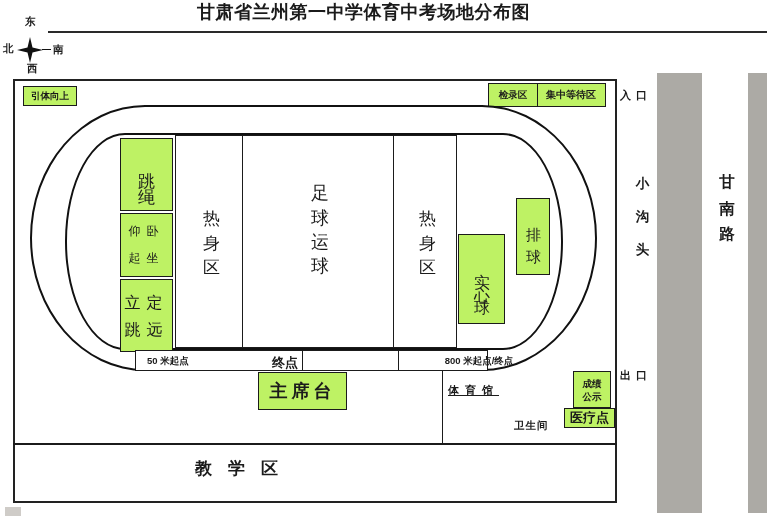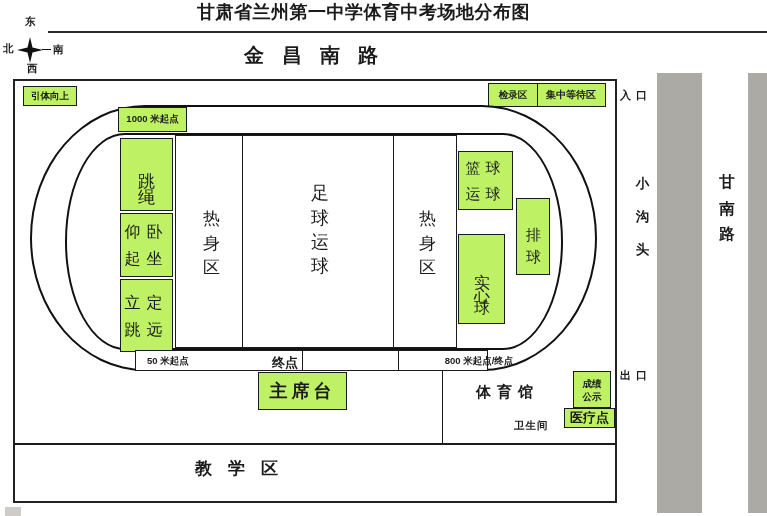--- a/index.html
+++ b/index.html
@@ -28,68 +28,65 @@
 
   <div class="abs lbl" style="left:25px;top:15px;font-size:10.5px;">东</div>
   <div class="abs lbl" style="left:3px;top:42px;font-size:10.5px;">北</div>
   <div class="abs lbl" style="left:53px;top:43px;font-size:10.5px;">南</div>
   <div class="abs lbl" style="left:27px;top:62px;font-size:10.5px;">西</div>
   <svg class="abs" style="left:17px;top:37px;" width="26" height="26" viewBox="0 0 26 26">
     <path d="M13 0 L15.5 10.5 L26 13 L15.5 15.5 L13 26 L10.5 15.5 L0 13 L10.5 10.5 Z" fill="#111"></path>
   </svg>
   <div class="abs" style="left:42px;top:49px;width:9px;border-top:1.5px solid #111;"></div>
 
-  <div class="abs lbl" style="left:200px;top:42px;width:240px;text-align:center;font-size:20px;letter-spacing:18px;">金昌南路</div>
 
   <div class="abs" style="left:13px;top:79px;width:604px;height:424px;border:2px solid #222;box-sizing:border-box;"></div>
 
   <div class="box lbl" style="left:23px;top:86px;width:54px;height:20px;font-size:9.5px;">引体向上</div>
 
   <div class="box lbl" style="left:488px;top:83px;width:50px;height:24px;font-size:9.5px;">检录区</div>
   <div class="box lbl" style="left:536.5px;top:83px;width:69px;height:24px;font-size:10px;">集中等待区</div>
   <div class="abs lbl" style="left:620px;top:88px;font-size:11px;letter-spacing:5px;">入口</div>
 
   <div class="track" style="left:30px;top:105px;width:567px;height:266px;border-radius:115px / 133px;"></div>
   <div class="track" style="left:65px;top:133px;width:498px;height:217px;border-radius:60px / 108px;"></div>
 
-  <div class="box lbl" style="left:118px;top:107px;width:69px;height:25px;font-size:9.5px;">1000 米起点</div>
 
   <div class="abs" style="left:175px;top:135px;width:282px;height:213px;border:1.5px solid #1b1b1b;box-sizing:border-box;"></div>
   <div class="vline" style="left:242px;top:135px;height:213px;"></div>
   <div class="vline" style="left:393px;top:135px;height:213px;"></div>
 
   <div class="abs vt serif" style="left:200px;top:196px;font-size:17px;letter-spacing:25px;">热身区</div>
   <div class="abs vt serif" style="left:308px;top:170px;font-size:18px;letter-spacing:24px;">足球运球</div>
   <div class="abs vt serif" style="left:416px;top:196px;font-size:17px;letter-spacing:25px;">热身区</div>
 
   <div class="box serif" style="left:120px;top:138px;width:53px;height:73px;">
     <span class="vt" style="font-size:17px;letter-spacing:16px;">跳绳</span>
   </div>
-  <div class="box serif wrapbox" style="left:120px;top:213px;width:53px;height:64px;font-size:16px;">仰卧起坐</div>
+  <div class="box serif wrapbox" style="left:120px;top:213px;width:53px;height:64px;font-size:12px;">仰卧起坐</div>
   <div class="box serif wrapbox" style="left:120px;top:279px;width:53px;height:73px;font-size:16px;">立定跳远</div>
 
-  <div class="box serif wrapbox" style="left:458px;top:151px;width:55px;height:59px;font-size:15px;line-height:26px;letter-spacing:5px;">篮球运球</div>
   <div class="box serif" style="left:516px;top:198px;width:34px;height:77px;">
     <span class="vt" style="font-size:15px;letter-spacing:22px;">排球</span>
   </div>
   <div class="box serif" style="left:458px;top:234px;width:47px;height:90px;">
     <span class="vt" style="font-size:16px;letter-spacing:13px;">实心球</span>
   </div>
 
   <div class="abs" style="left:135px;top:350px;width:353px;height:21px;border:1.5px solid #1b1b1b;background:#fff;box-sizing:border-box;"></div>
   <div class="vline" style="left:302px;top:350px;height:21px;"></div>
   <div class="vline" style="left:398px;top:350px;height:21px;"></div>
   <div class="abs lbl" style="left:147px;top:355px;font-size:9.5px;">50 米起点</div>
   <div class="abs lbl" style="left:272px;top:354px;font-size:13px;">终点</div>
   <div class="abs lbl" style="left:398px;top:355px;width:90px;text-align:center;font-size:9.5px;padding-left:36px;">800 米起点/终点</div>
 
   <div class="box lbl" style="left:258px;top:372px;width:89px;height:38px;font-size:18px;letter-spacing:4px;">主席台</div>
 
   <div class="vline" style="left:442px;top:371px;height:72px;"></div>
-  <div class="abs lbl" style="left:476px;top:383px;font-size:15px;letter-spacing:6px;">体育馆</div>
+  <div class="abs lbl" style="left:448px;top:383px;font-size:11px;letter-spacing:6px;text-decoration:underline;">体育馆</div>
   <div class="abs lbl" style="left:514px;top:419px;font-size:10.5px;letter-spacing:1px;">卫生间</div>
   <div class="box lbl" style="left:573px;top:371px;width:38px;height:37px;font-size:9.5px;">
     <span style="display:inline-block;width:22px;white-space:normal;line-height:13px;">成绩公示</span>
   </div>
   <div class="box lbl" style="left:564px;top:408px;width:51px;height:20px;font-size:13px;">医疗点</div>
   <div class="abs lbl" style="left:620px;top:368px;font-size:11px;letter-spacing:5px;">出口</div>
 
   <div class="abs" style="left:13px;top:443px;width:604px;height:60px;border-top:2.5px solid #1b1b1b;box-sizing:border-box;"></div>
   <div class="abs lbl" style="left:195px;top:457px;font-size:17px;letter-spacing:16px;">教学区</div>
 

